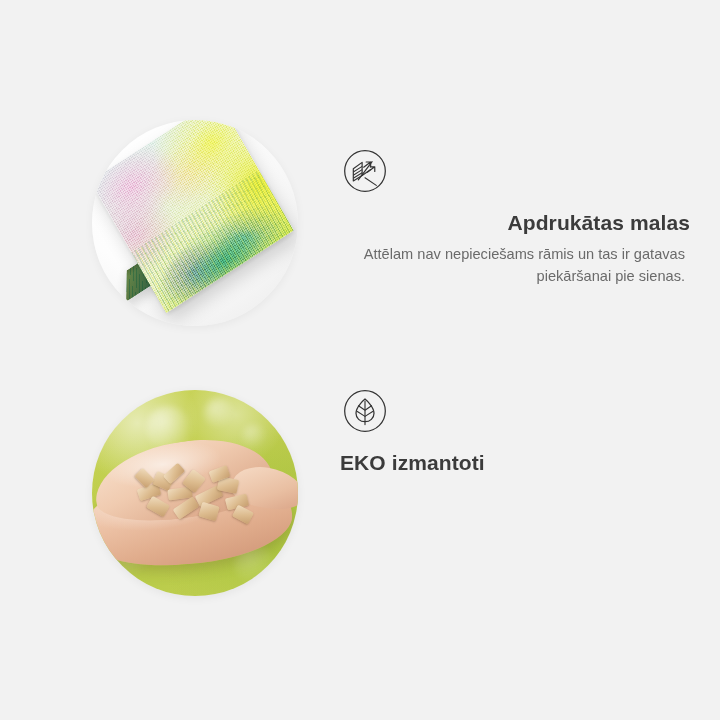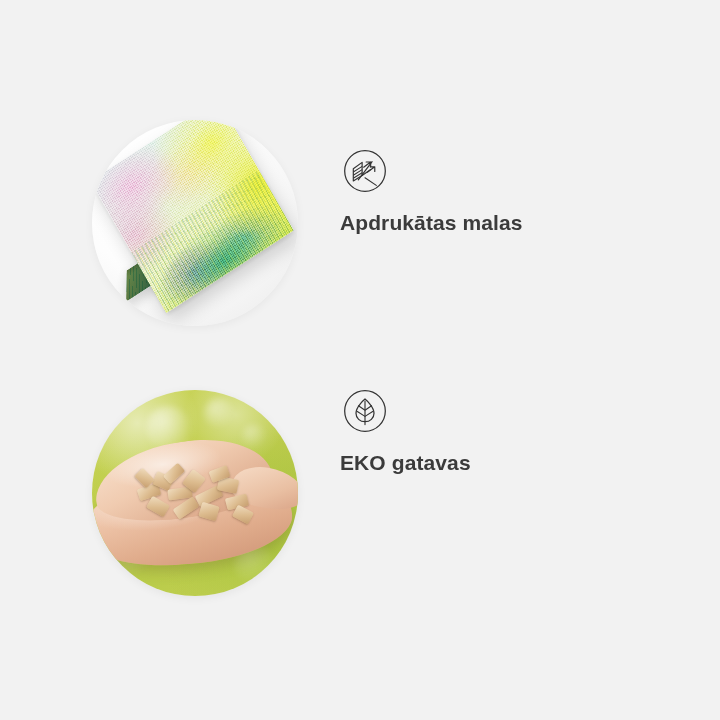--- a/index.html
+++ b/index.html
@@ -254,21 +254,21 @@
   .chip:nth-child(11) { left: 30px;  top: 0px;  width: 20px; height: 11px; transform: rotate(-42deg); }
   .chip:nth-child(12) { left: 100px; top: 40px; width: 18px; height: 13px; transform: rotate(28deg); }
   .chip:nth-child(13) { left: 2px;   top: 4px;  width: 17px; height: 12px; transform: rotate(46deg); }
   .chip:nth-child(14) { left: 76px;  top: 0px;  width: 19px; height: 12px; transform: rotate(-20deg); }
 
   
   .feature-text {
     position: absolute;
     left: 340px;
   }
-  #text-printed-edges { top: 148px; width: 350px; }
+  #text-printed-edges { top: 148px; width: 350px; text-align: right; }
   #text-eco           { top: 388px; width: 350px; }
 
   .feature-icon {
     width: 46px;
     height: 46px;
     display: block;
     margin: 0 0 16px 2px;
   }
 
   .feature-title {
@@ -310,20 +310,21 @@
       <circle cx="24" cy="24" r="21.2" stroke="#333333" stroke-width="1.3"></circle>
       <path d="M11.8 21.6 L21.0 15.0 L21.0 28.6 L11.8 34.4 Z" stroke="#333333" stroke-width="1.25" stroke-linejoin="round"></path>
       <path d="M11.8 25.0 L21.0 19.2 M11.8 28.4 L21.0 22.6 M11.8 31.6 L21.0 25.8" stroke="#333333" stroke-width="1.05"></path>
       <path d="M17.0 33.2 L31.4 14.2" stroke="#333333" stroke-width="1.25" stroke-linecap="round"></path>
       <path d="M21.0 28.6 L29.6 22.6" stroke="#333333" stroke-width="1.25" stroke-linecap="round"></path>
       <path d="M22.6 20.0 L29.9 14.6 L29.9 19.6 M29.9 14.6 L25.2 14.6" stroke="#333333" stroke-width="1.25" stroke-linecap="round" stroke-linejoin="round"></path>
       <path d="M26.4 25.2 L34.2 19.6 M34.2 19.6 L29.4 19.6 M34.2 19.6 L34.2 24.4" stroke="#333333" stroke-width="1.25" stroke-linecap="round" stroke-linejoin="round"></path>
       <path d="M24.0 31.0 L35.8 39.0" stroke="#333333" stroke-width="1.15" stroke-linecap="round"></path>
     </svg>
     <h2 class="feature-title">Apdrukātas malas</h2>
+    <p class="feature-body">Attēlam nav nepieciešams rāmis un tas ir gatavas piekāršanai pie sienas.</p>
   </div>
 
   <div class="feature" id="feature-eco">
     <div class="feature-media">
       <div class="circle circle-green">
         <span class="bokeh b1"></span>
         <span class="bokeh b2"></span>
         <span class="bokeh b3"></span>
         <span class="bokeh b4"></span>
         <span class="bokeh b5"></span>
@@ -354,16 +355,16 @@
 
   <div class="feature-text" id="text-eco">
     <svg class="feature-icon" viewBox="0 0 48 48" fill="none">
       <circle cx="24" cy="24" r="21.2" stroke="#333333" stroke-width="1.3"></circle>
       <path d="M24 11.4 C24 11.4 14.6 19.2 14.6 26.4 C14.6 31.6 18.8 35.2 24 35.2
                C29.2 35.2 33.4 31.6 33.4 26.4 C33.4 19.2 24 11.4 24 11.4 Z" stroke="#333333" stroke-width="1.3" stroke-linejoin="round"></path>
       <path d="M24 13.6 L24 38.2" stroke="#333333" stroke-width="1.2" stroke-linecap="round"></path>
       <path d="M24 23.2 L17.2 18.6 M24 23.2 L30.8 18.6
                M24 29.6 L16.0 24.6 M24 29.6 L32.0 24.6" stroke="#333333" stroke-width="1.15" stroke-linecap="round"></path>
     </svg>
-    <h2 class="feature-title">EKO gatavas</h2>
+    <h2 class="feature-title">EKO izmantoti</h2>
   </div>
 
 </div>
 
 </body></html>

